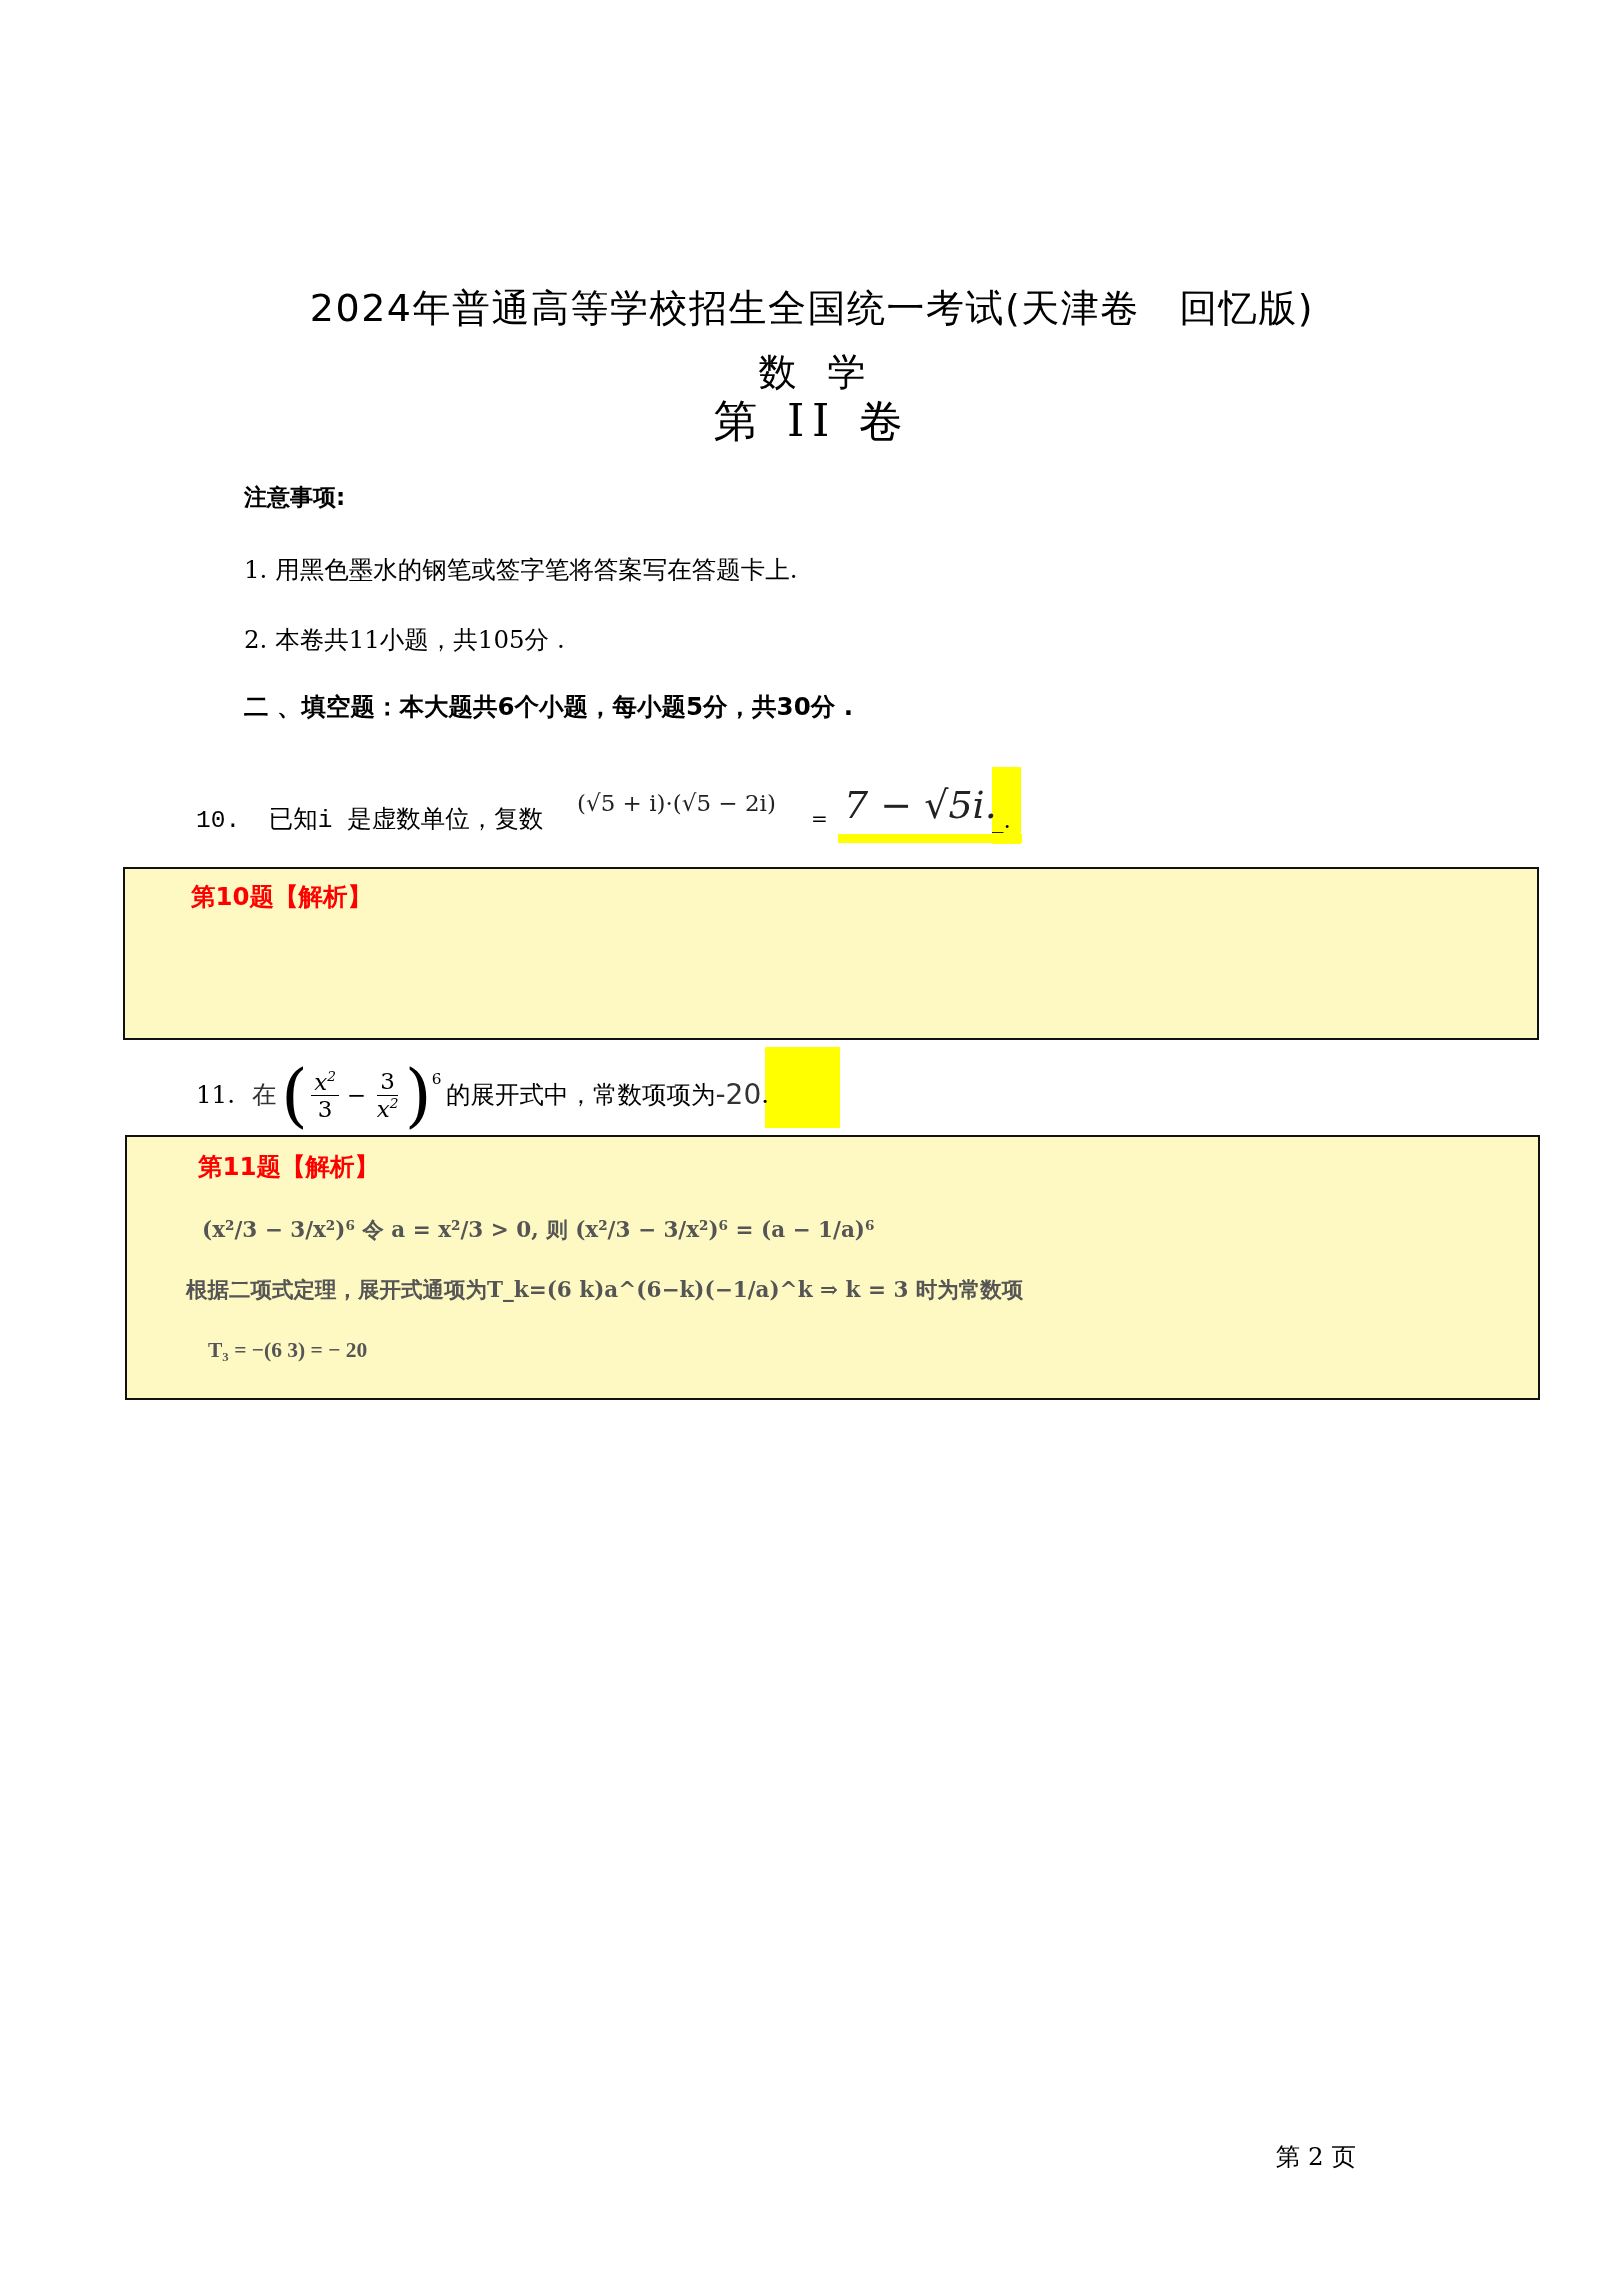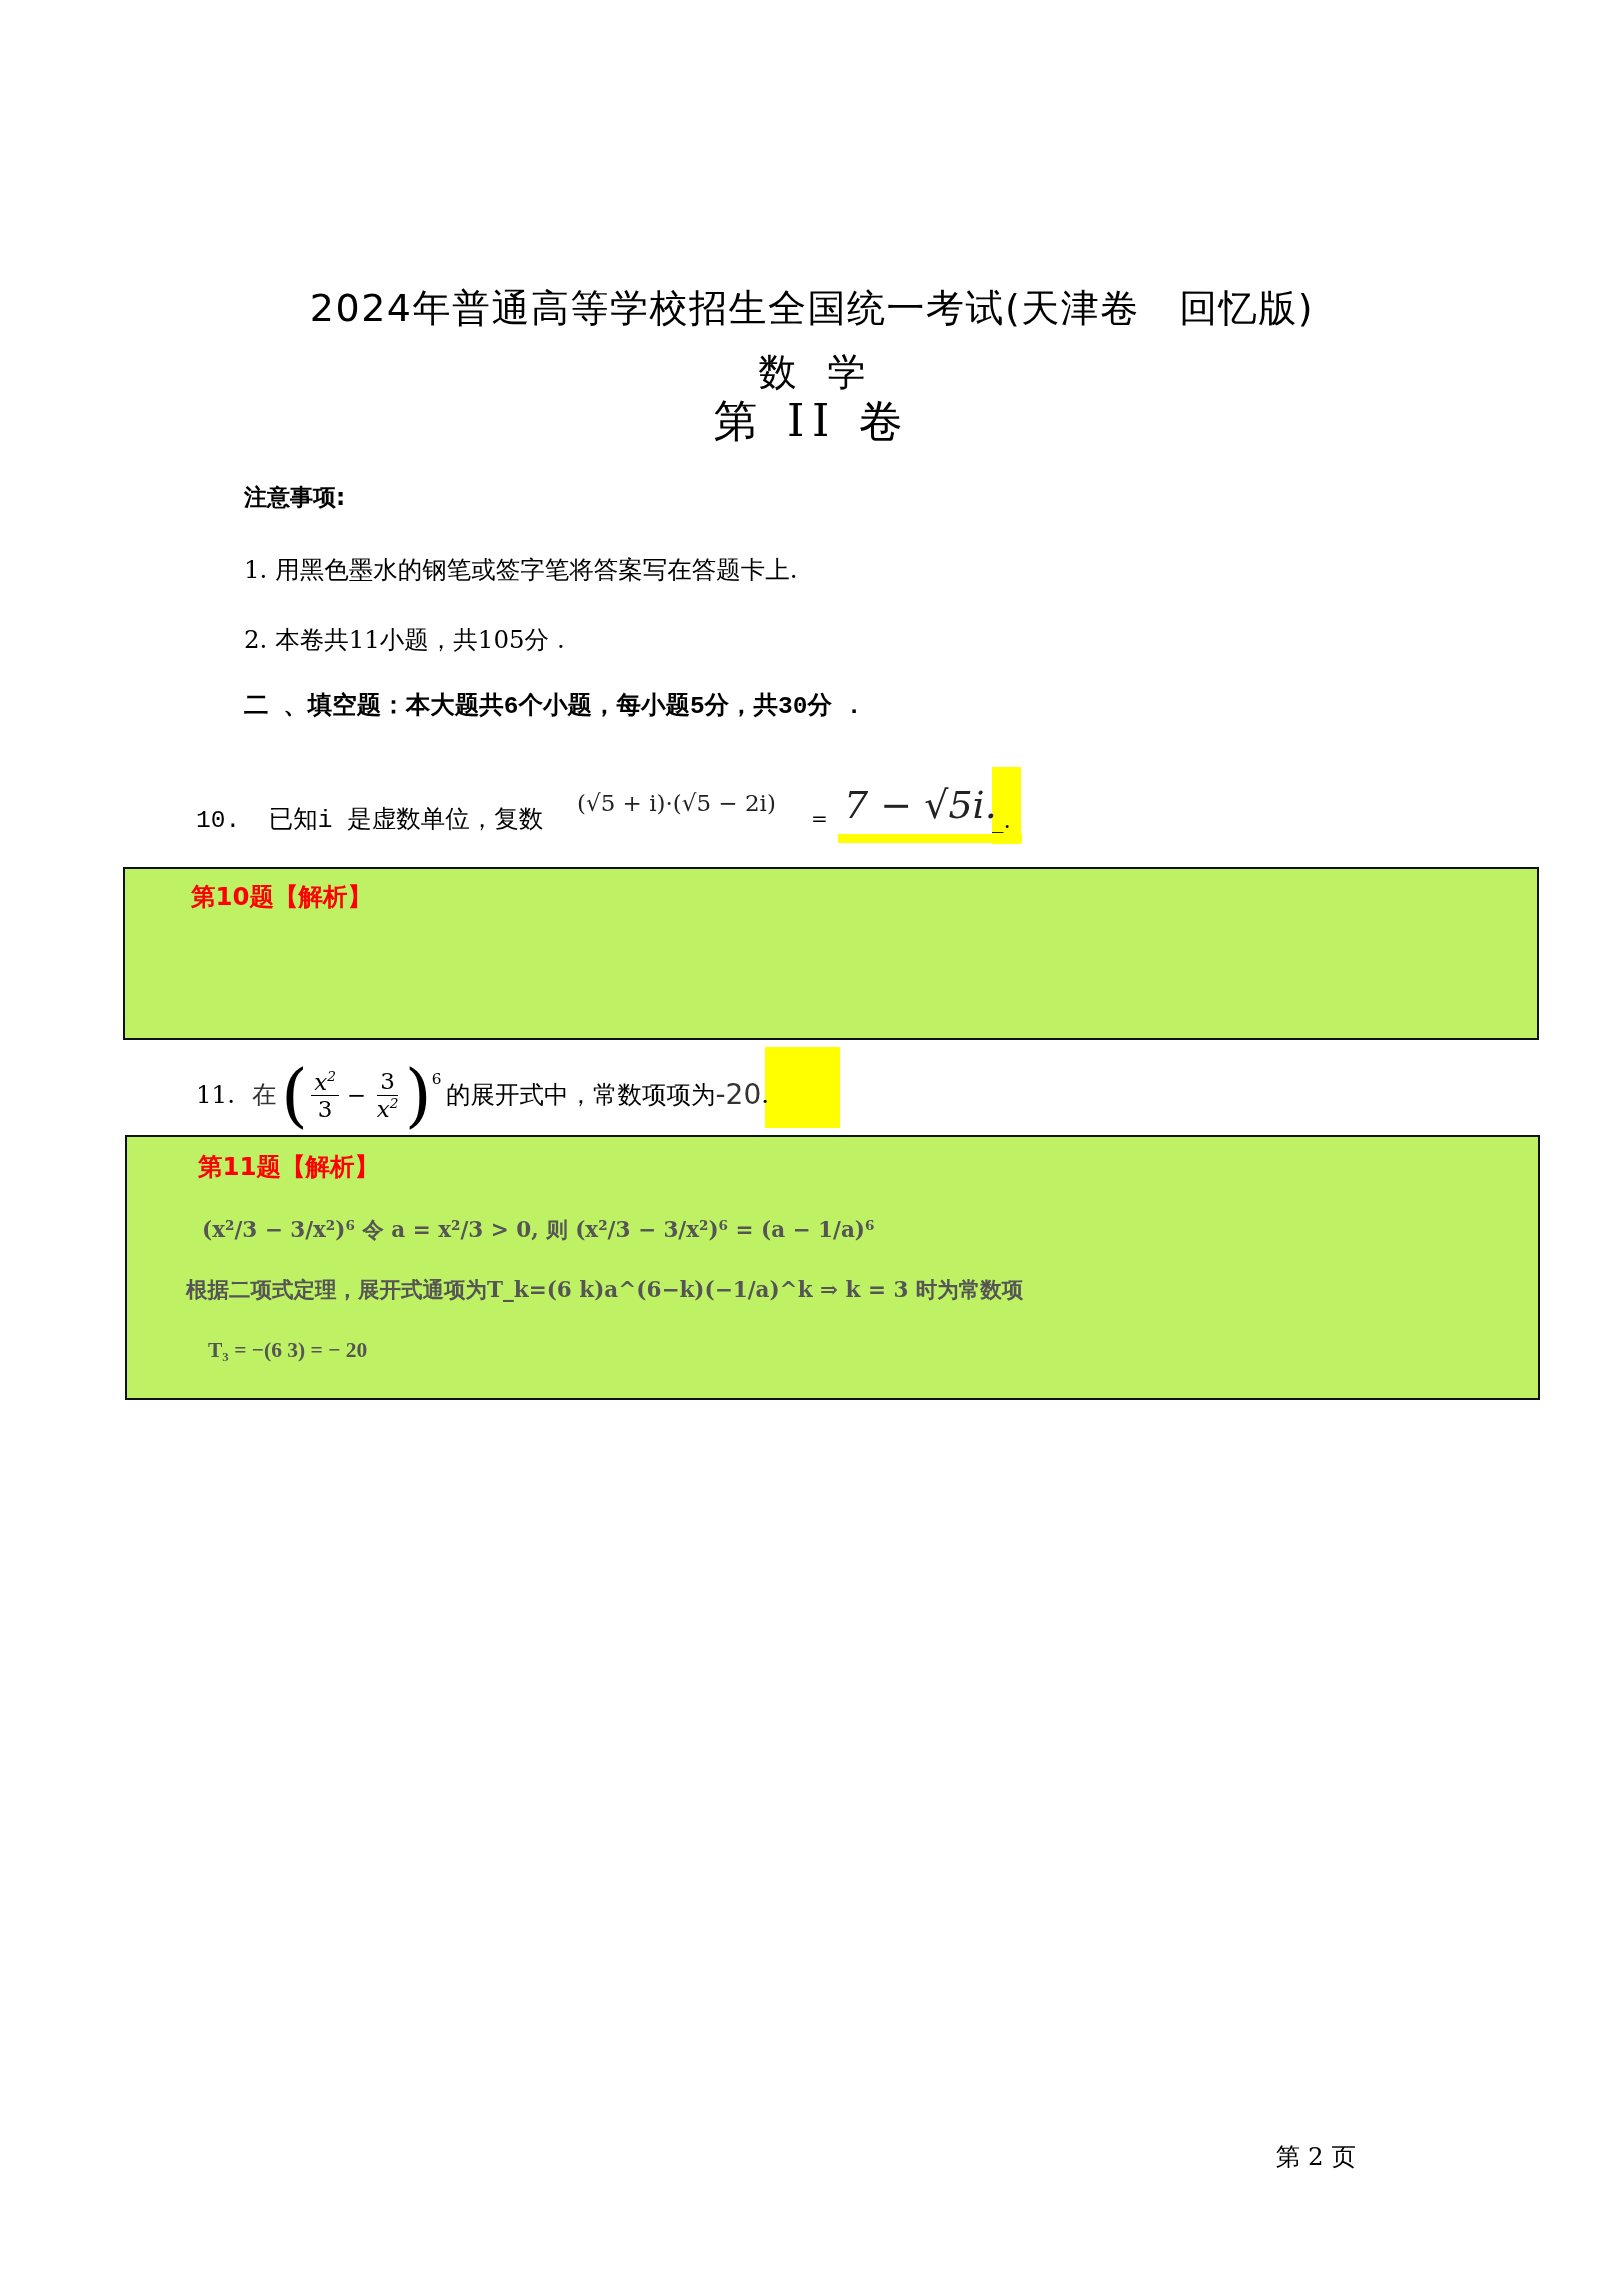--- a/index.html
+++ b/index.html
@@ -7,26 +7,26 @@
          font-family: "DejaVu Sans", sans-serif; color: #000; }
   .abs { position: absolute; }
   .title { left: 0; width: 1624px; text-align: center; top: 285px;
            font-family: "DejaVu Sans", sans-serif; font-size: 38px; letter-spacing: 1.5px; line-height: 46px; }
   .subject { left: 0; width: 1624px; text-align: center; top: 349px;
              font-size: 38px; line-height: 46px; letter-spacing: 31px; padding-left: 31px; box-sizing: border-box; }
   .volume { left: 0; width: 1624px; text-align: center; top: 399px;
             font-family: "DejaVu Serif", serif; font-size: 44px; line-height: 43px; letter-spacing: 7.7px; }
   .notes-heading { left: 244px; top: 482px; font-size: 23px; font-weight: bold; line-height: 31px; }
   .note { left: 244px; font-family: "DejaVu Serif", serif; font-size: 24.5px; line-height: 31px; }
-  .section { left: 244px; top: 690px; font-size: 24.5px; font-weight: bold; line-height: 34px; font-family: Liberation Mono, monospace; }
+  .section { left: 244px; top: 690px; font-size: 24.5px; font-weight: bold; line-height: 34px; }
   .q-line { left: 196px; font-family: "DejaVu Serif", serif; font-size: 24.5px; line-height: 34px; white-space: nowrap; }
   .math { font-family: "DejaVu Serif", serif; }
   .math-i { font-family: "DejaVu Serif", serif; font-style: italic; }
   .hl { background: #ffff00; position: absolute; }
-  .box { position: absolute; border: 2.3px solid #111; box-sizing: border-box; background: #bef264; }
+  .box { position: absolute; border: 2.3px solid #111; box-sizing: border-box; background: #fef9c3; }
   .box-title { position: absolute; color: #ff0000; font-weight: bold; font-size: 24.5px; line-height: 31px;
                font-family: "DejaVu Sans", sans-serif; }
   .formula { position: absolute; font-family: "DejaVu Serif", serif; font-style: italic; color: #333; white-space: nowrap; }
   .sol-line { position: absolute; font-family: "DejaVu Serif", serif; color: #555; font-size: 21.5px; line-height: 31px; white-space: nowrap; font-weight: bold; }
   .frac { display: inline-flex; flex-direction: column; align-items: center; vertical-align: middle; line-height: 1; margin: 0 3.1px; }
   .frac .num { border-bottom: 1.5px solid currentColor; padding: 0 3.1px 1.5px; }
   .frac .den { padding: 1.5px 3.1px 0; }
   .paren-big { font-size: 1.9em; vertical-align: middle; font-weight: 300; }
   sup { font-size: 0.6em; }
   .footer { left: 0; width: 1316px; text-align: right; top: 2141px; font-family: "DejaVu Serif", serif; font-size: 24.5px; line-height: 31px; padding-left: 40px; }

